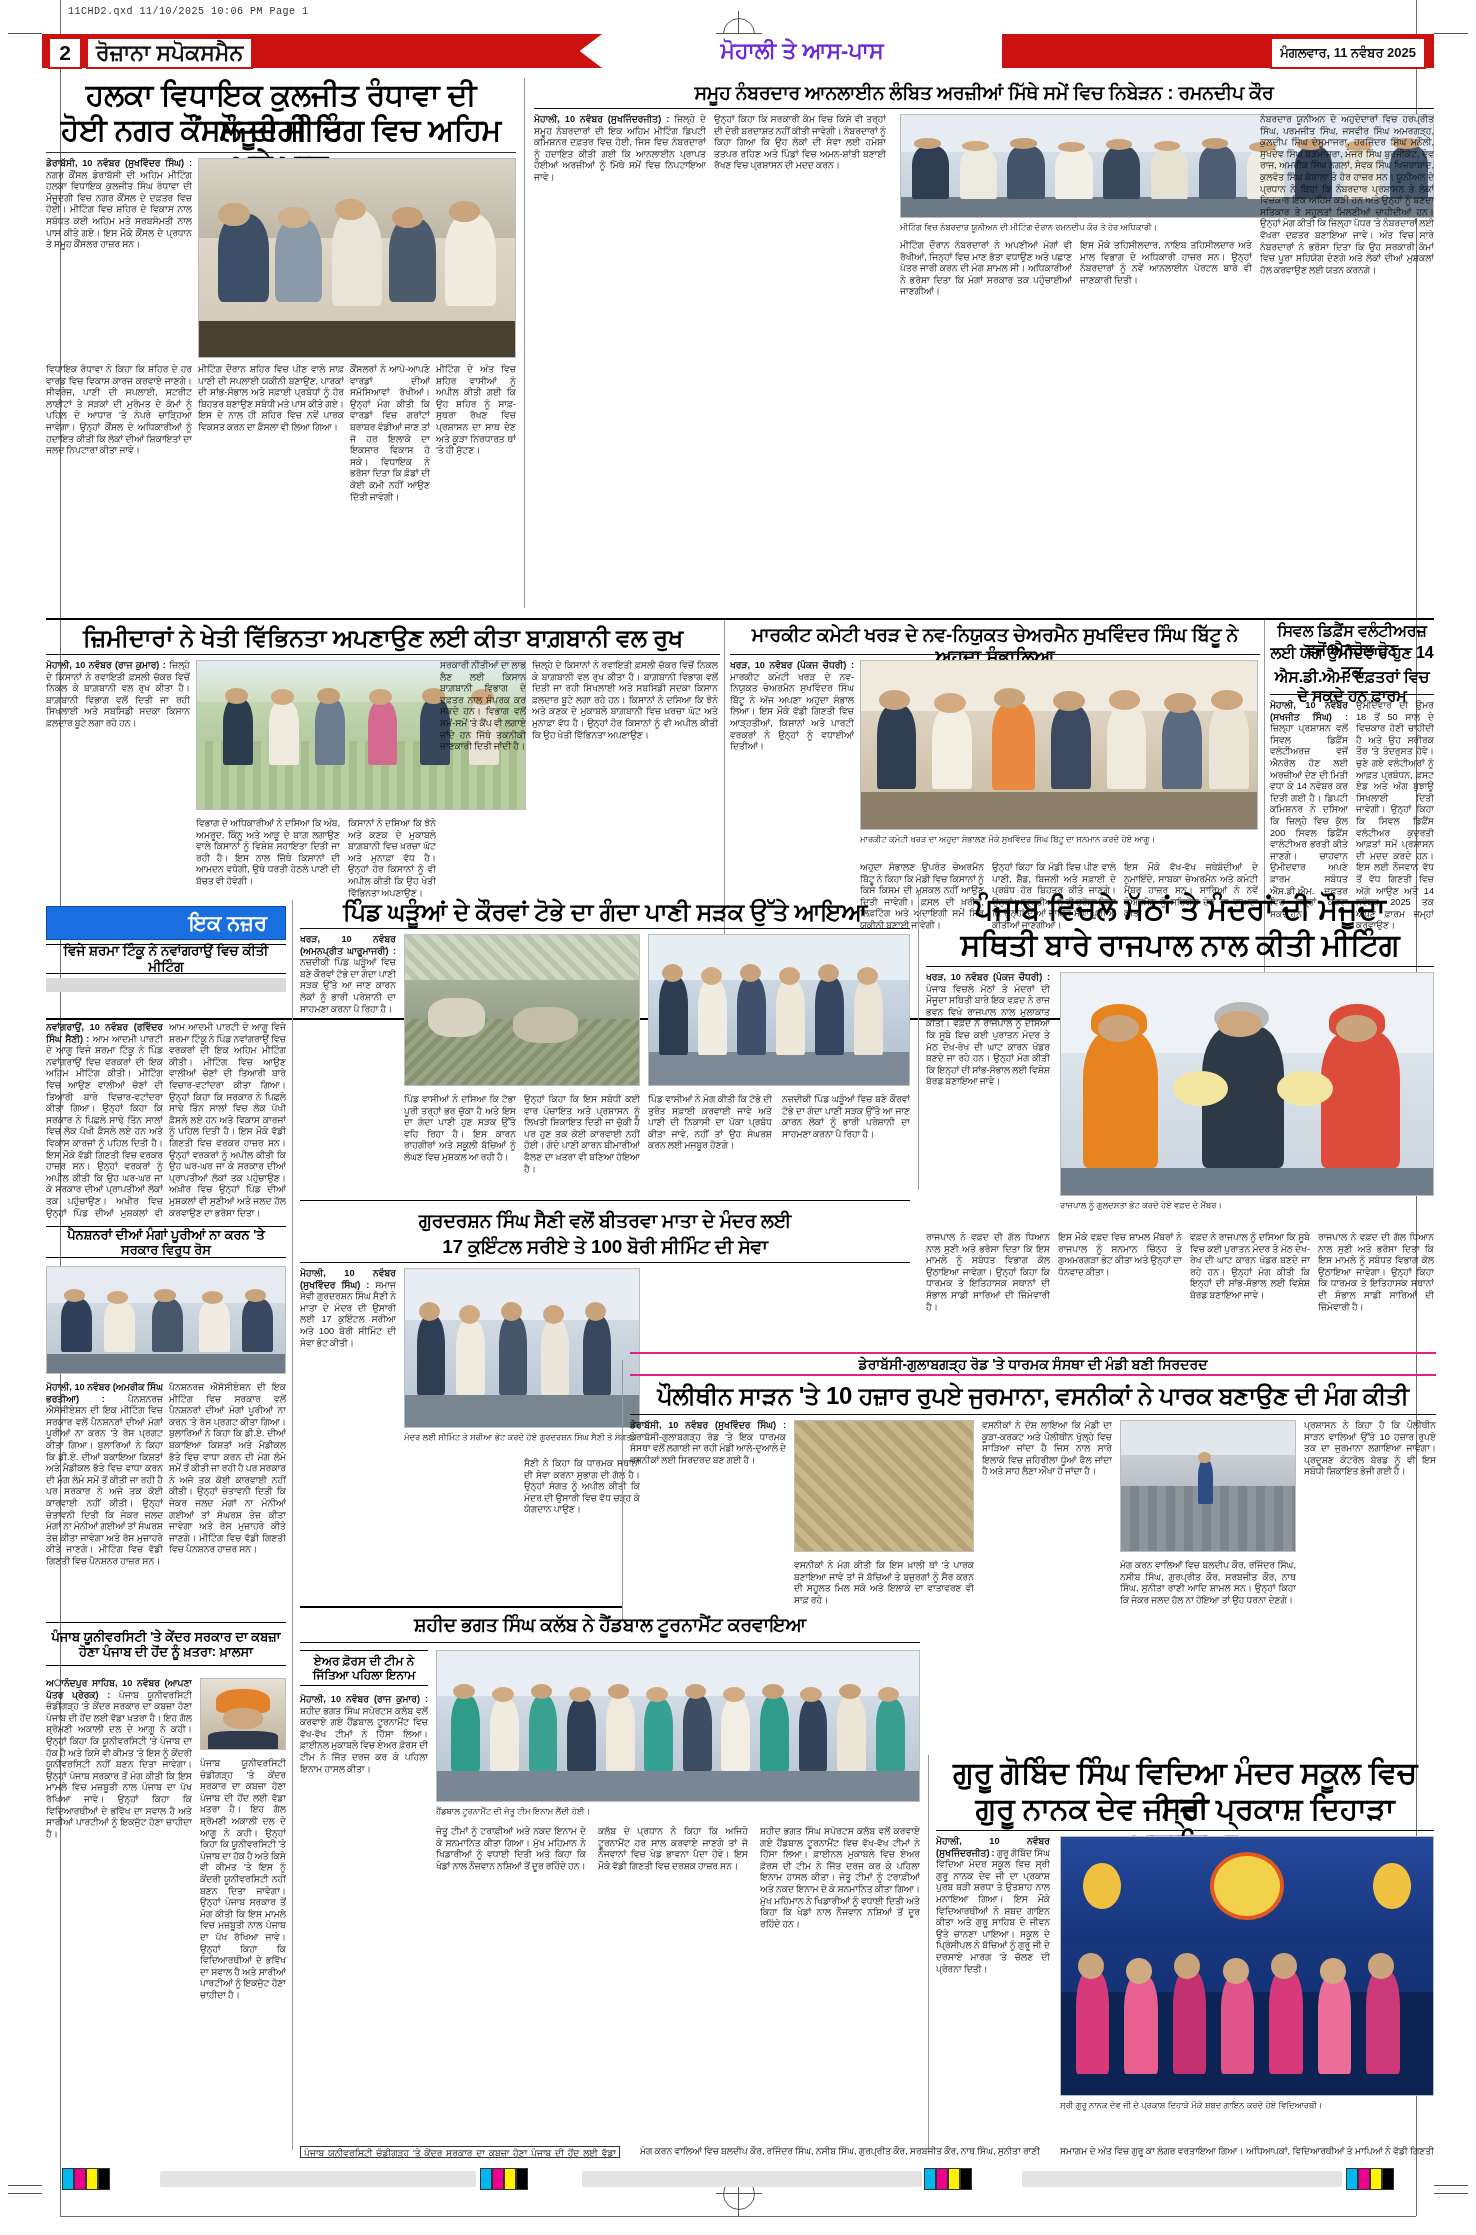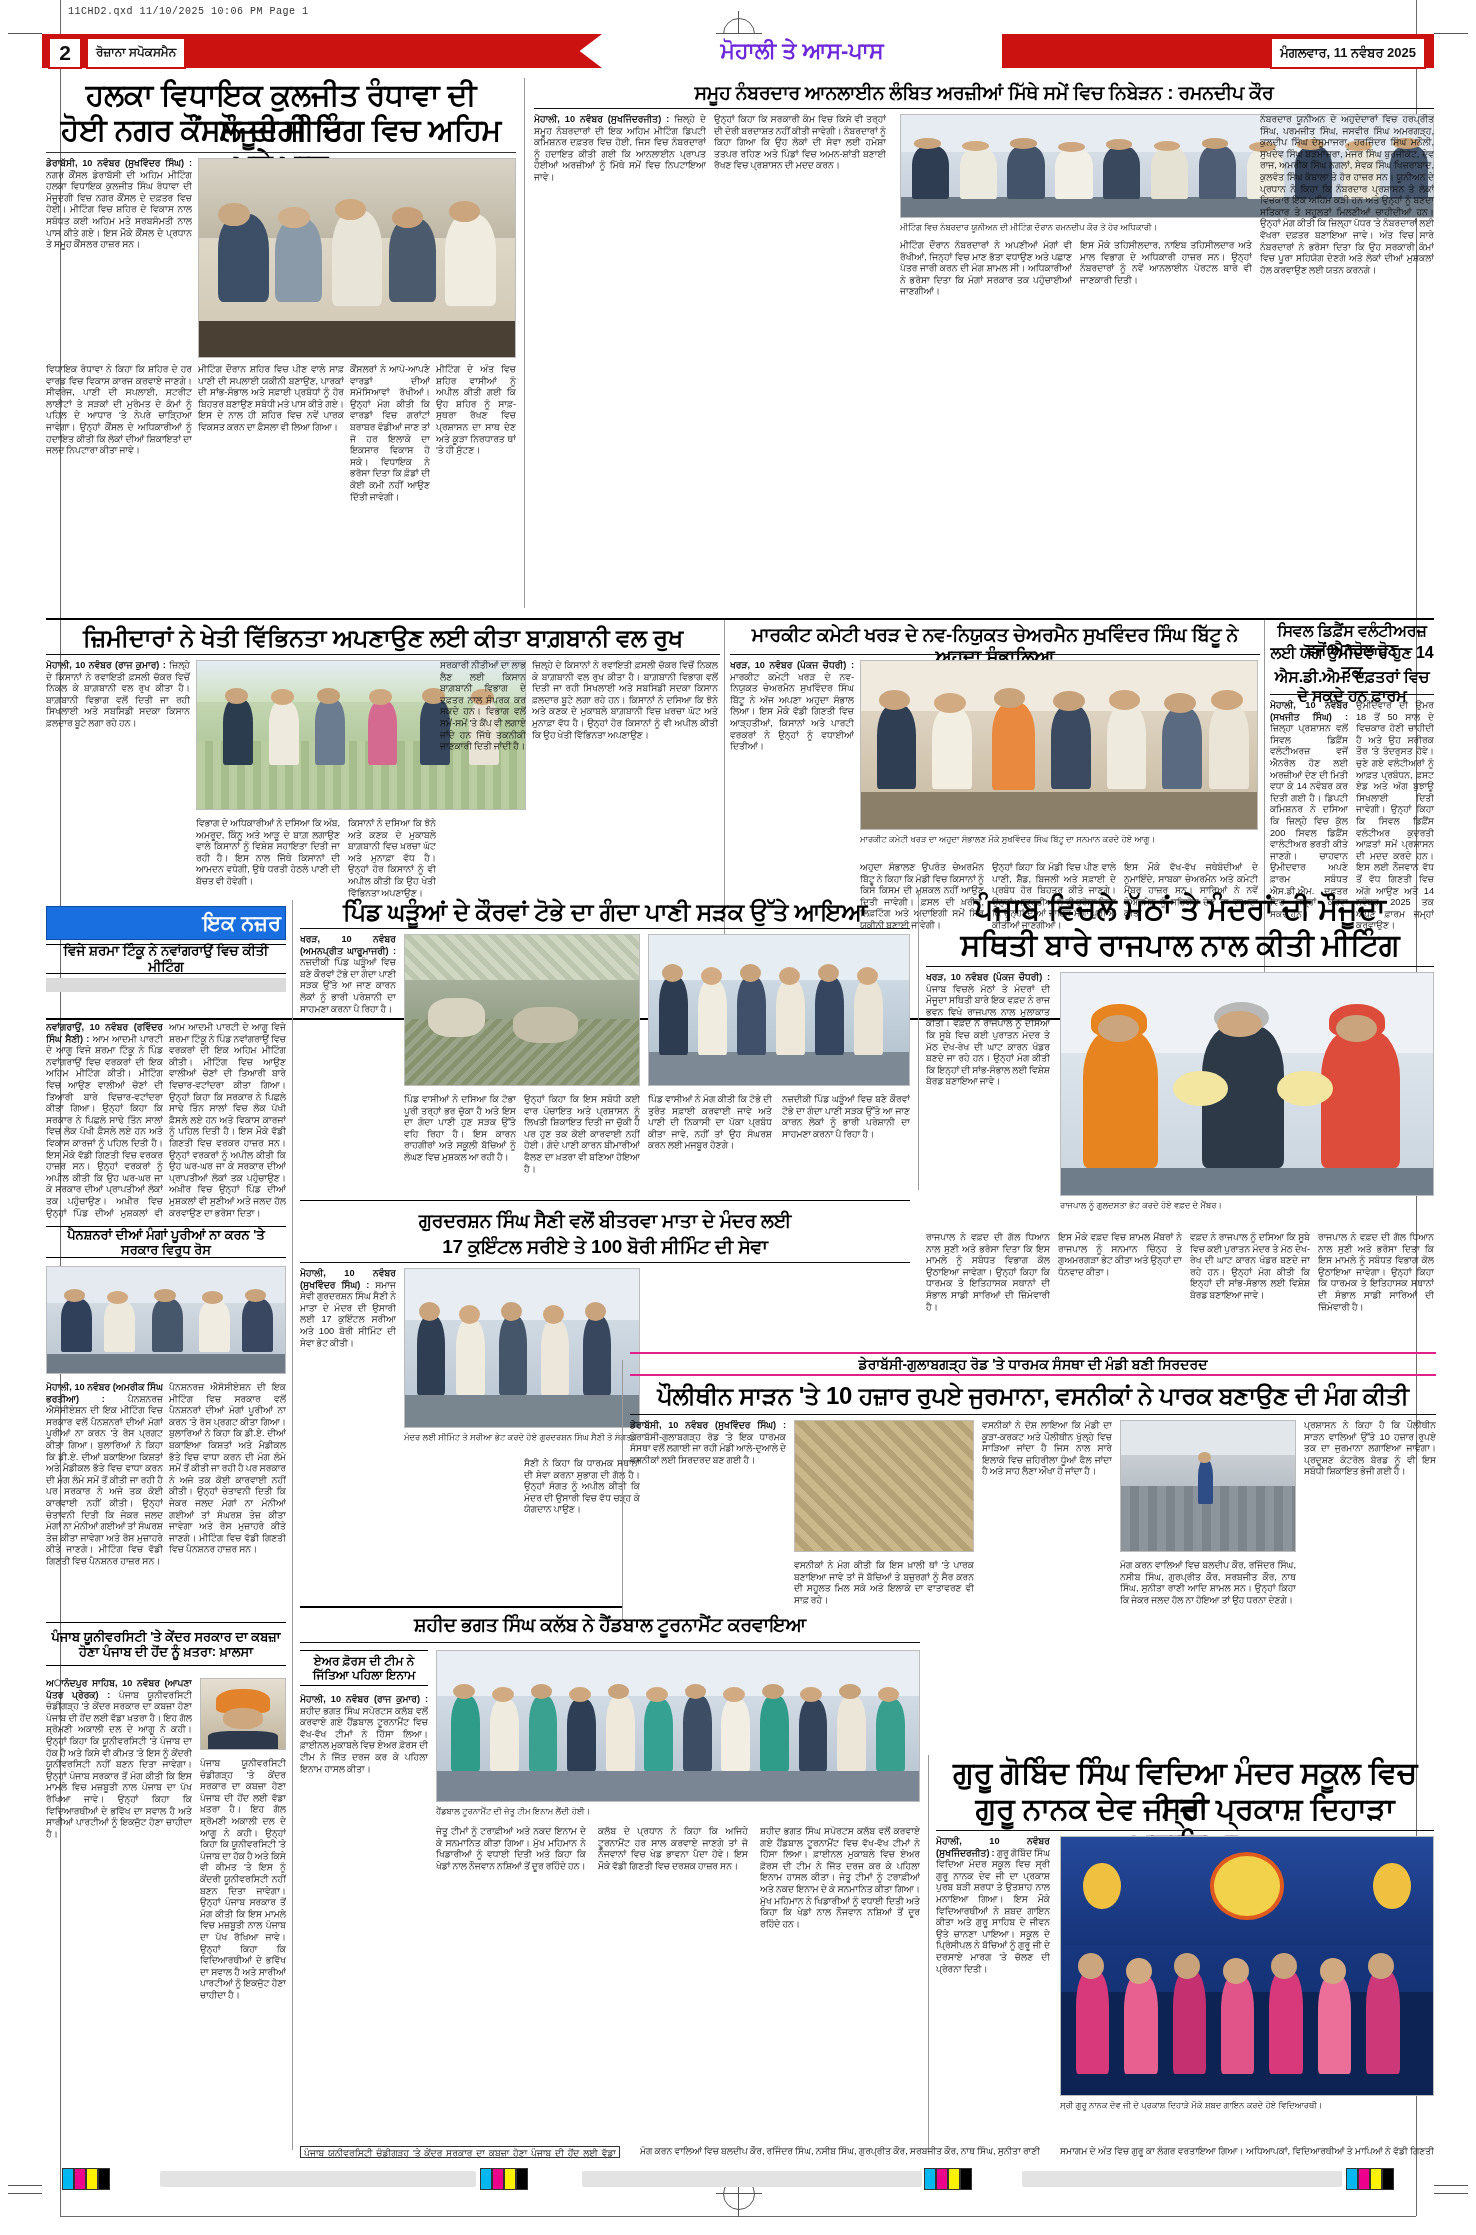--- a/index.html
+++ b/index.html
@@ -38,21 +38,21 @@
     position:absolute;right:0;top:0;height:34px;width:560px;background:#cc1111;
     clip-path:polygon(4% 0,100% 0,100% 100%,4% 100%,0 50%);
   }
   .mh-pageno{
     position:absolute;left:6px;top:3px;width:30px;height:28px;background:#fff;
     border:2px solid #cc1111;color:#111;font-weight:bold;font-size:21px;
     text-align:center;line-height:27px;
   }
   .mh-logo{
     position:absolute;left:44px;top:3px;height:28px;background:#fff;
-    border:2px solid #cc1111;color:#111;font-weight:bold;font-size:12px;
+    border:2px solid #cc1111;color:#111;font-weight:bold;font-size:22px;
     line-height:27px;padding:0 8px;white-space:nowrap;
   }
   .mh-center{
     position:absolute;left:560px;top:0;width:400px;height:34px;background:#fff;
     text-align:center;font-weight:bold;font-size:22px;line-height:34px;color:#6d28d9;
   }
   .mh-date{
     position:absolute;right:8px;top:3px;height:28px;background:#fff;
     border:2px solid #cc1111;color:#111;font-weight:bold;font-size:13px;
     line-height:27px;padding:0 8px;white-space:nowrap;
@@ -79,21 +79,21 @@
     display:flex;align-items:center;justify-content:center;padding:3px 4px;
     box-sizing:border-box;
   }
   .hl-box.pink{border-color:#e0218a;color:#000;}
   .hl-box.thin{border-top-width:1px;border-bottom-width:1px;}
 
   
   .banner-blue{
     position:absolute;background:#1a6fe0;color:#fff;font-weight:bold;
     display:flex;align-items:center;justify-content:flex-end;
-    padding-right:4px;box-sizing:border-box;font-size:21px;
+    padding-right:18px;box-sizing:border-box;font-size:21px;
     border:1px solid #0a4ea8;
   }
 
   
   .col{
     position:absolute;overflow:hidden;color:#111;
     font-size:9.2px;line-height:11.6px;text-align:justify;
     font-family:"Liberation Sans","DejaVu Sans",sans-serif;
     -webkit-hyphens:auto;hyphens:auto;word-spacing:-0.5px;
   }

